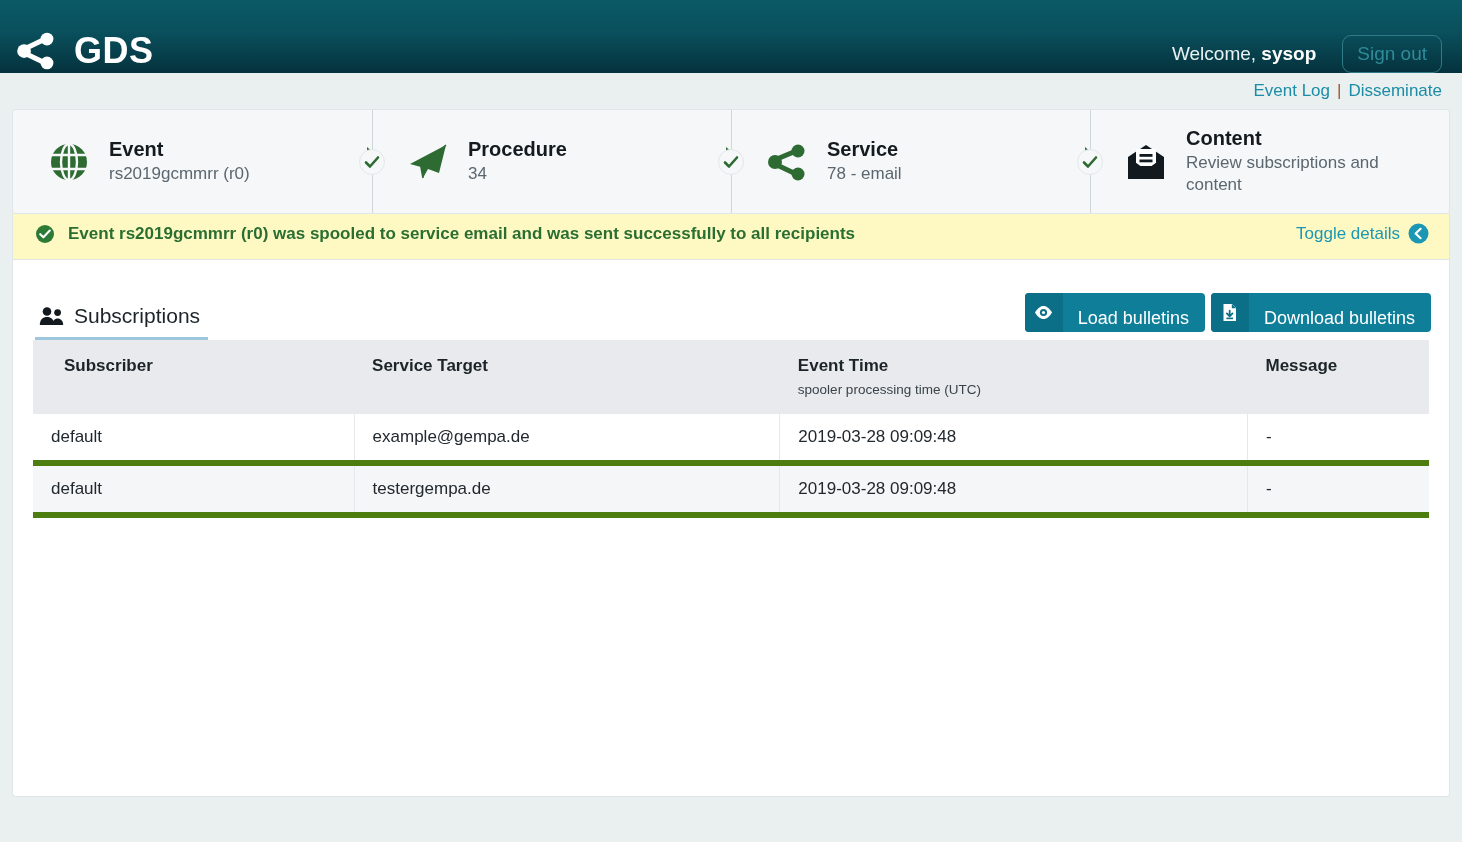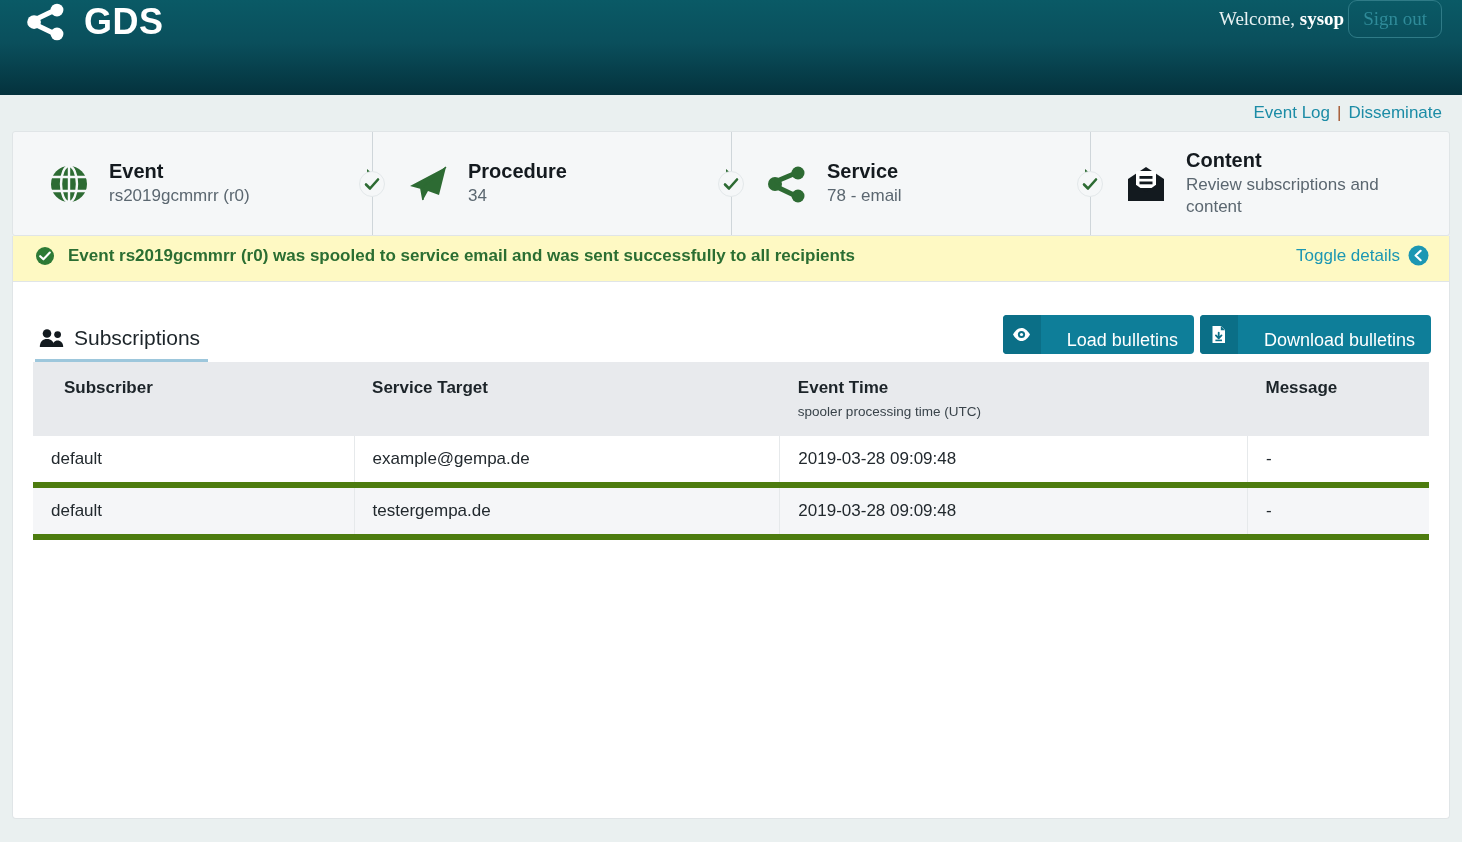--- a/index.html
+++ b/index.html
@@ -7,42 +7,41 @@
     width: 1462px;
     height: 842px;
     background: #eaf0f0;
     font-family: "Liberation Sans", sans-serif;
     -webkit-font-smoothing: antialiased;
     overflow: hidden;
   }
 
   
   .topbar {
-    height: 95px;
+    height: 73px;
     background: linear-gradient(to bottom, #0a5a66 0%, #0a4f5c 45%, #04323d 100%);
     display: flex;
-    align-items: flex-start;
-    padding: 0 20px 0 24px;
+    align-items: flex-end;
+    padding: 0 20px 0 14px;
     position: relative;
   }
   .brand { display: flex; align-items: center; gap: 16px; }
   .brand-icon { width: 44px; height: 44px; display: block; }
   .brand-title {
     color: #ffffff;
     font-size: 36px;
     font-weight: bold;
     letter-spacing: .5px;
     line-height: 1;
   }
   .topbar-right {
     margin-left: auto;
     display: flex;
     align-items: center;
-    gap: 4px;
-    font-family: Liberation Serif, serif;
+    gap: 26px;
   }
   .welcome { color: #e9f2f3; font-size: 19px; }
   .welcome b { color: #ffffff; font-weight: bold; }
   .signout-btn {
     border: 1px solid #2f7b87;
     color: #2f8b99;
     background: transparent;
     font-size: 19px;
     font-family: inherit;
     padding: 8px 14px 9px;
@@ -179,21 +178,21 @@
     cursor: pointer;
     overflow: hidden;
     height: 39px;
   }
   .btn-ico {
     background: #0b6f87;
     display: flex; align-items: center; justify-content: center;
     width: 38px;
   }
   .btn-ico svg { width: 19px; height: 19px; display: block; }
-  .btn-label { display: flex; align-items: center; padding: 0 16px 0 26px; margin-top: 11px; }
+  .btn-label { display: flex; align-items: center; padding: 0 16px 0 15px; margin-top: 11px; }
 
   
   .tbl-wrap { padding: 0 20px; }
   table { width: 100%; border-collapse: collapse; table-layout: fixed; }
   thead th {
     background: #e8eaed;
     text-align: left;
     font-size: 17px;
     font-weight: bold;
     color: #1c2429;

